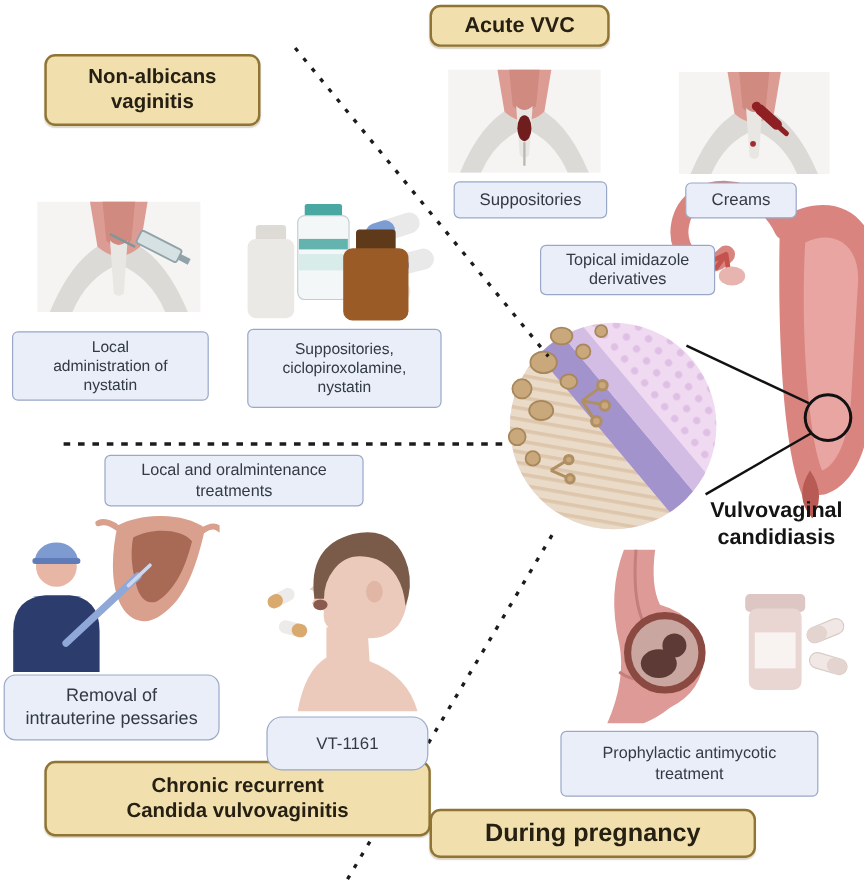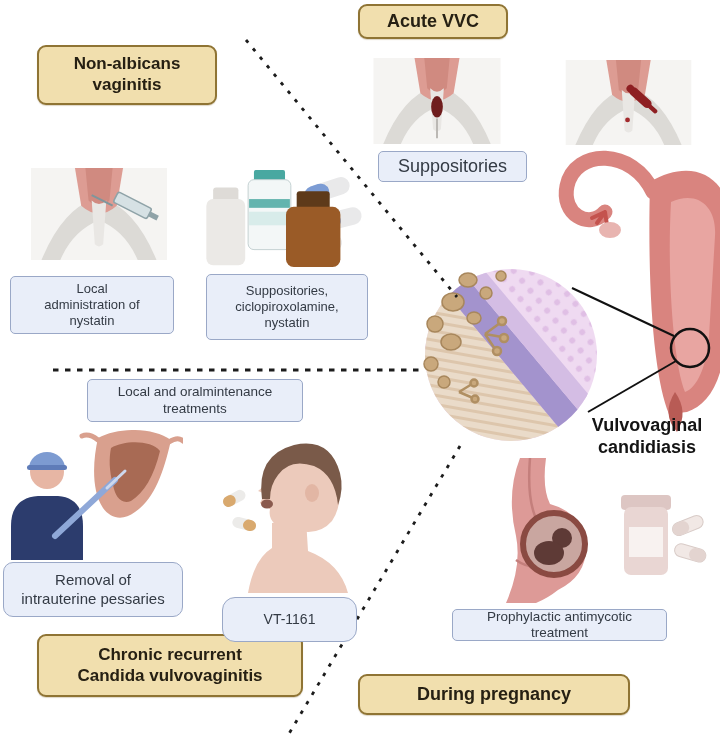--- a/index.html
+++ b/index.html
@@ -233,44 +233,47 @@
     <line x1="572" y1="288" x2="674" y2="336" stroke="#111" stroke-width="2"></line>
     <line x1="588" y1="412" x2="676" y2="361" stroke="#111" stroke-width="2"></line>
     <circle cx="690" cy="348" r="19" fill="none" stroke="#111" stroke-width="2.5"></circle>
   </svg>
 
   <div class="lbl tan" style="left:37px;top:45px;width:180px;height:60px;font-size:17px">Non-albicans
 vaginitis</div>
 
   <div class="lbl tan" style="left:358px;top:4px;width:150px;height:35px;font-size:18px">Acute VVC</div>
 
-  <div class="lbl tan" style="left:37px;top:634px;width:266px;height:63px;font-size:17px">Chronic recurrent
+  <div class="lbl tan" style="left:37px;top:634px;width:322px;height:63px;font-size:17px">Chronic recurrent
 Candida vulvovaginitis</div>
 
-  <div class="lbl tan" style="left:358px;top:674px;width:272px;height:41px;font-size:18px">During pregnancy</div>
-
-  <div class="lbl blue" style="left:378px;top:151px;width:149px;height:31px;font-size:18px">Suppositories</div>
-
-
+  <div class="lbl tan" style="left:358px;top:674px;width:272px;height:41px;font-size:21px">During pregnancy</div>
+
+  <div class="lbl blue" style="left:378px;top:151px;width:128px;height:31px;font-size:14px">Suppositories</div>
+
+  <div class="lbl blue" style="left:571px;top:152px;width:93px;height:30px;font-size:14px">Creams</div>
+
+  <div class="lbl blue" style="left:450px;top:204px;width:146px;height:42px;font-size:13.5px">Topical imidazole
+derivatives</div>
 
   <div class="lbl blue" style="left:10px;top:276px;width:164px;height:58px;font-size:13px">Local
 administration of
 nystatin</div>
 
   <div class="lbl blue" style="left:206px;top:274px;width:162px;height:66px;font-size:13px">Suppositories,
 ciclopiroxolamine,
 nystatin</div>
 
   <div class="lbl blue" style="left:87px;top:379px;width:216px;height:43px;font-size:13.5px">Local and oralmintenance
 treatments</div>
 
   <div class="lbl blue" style="left:3px;top:562px;width:180px;height:55px;font-size:15px;border-radius:10px">Removal of
 intrauterine pessaries</div>
 
   <div class="lbl blue" style="left:222px;top:597px;width:135px;height:45px;font-size:14px;border-radius:13px">VT-1161</div>
 
-  <div class="lbl blue" style="left:452px;top:609px;width:215px;height:32px;font-size:13.5px">Prophylactic antimycotic
+  <div class="lbl blue" style="left:467px;top:609px;width:215px;height:55px;font-size:13.5px">Prophylactic antimycotic
 treatment</div>
 
   <div class="title" style="left:567px;top:415px;width:160px;font-size:18px">Vulvovaginal
 candidiasis</div>
 
 </div>
 
 </body></html>

